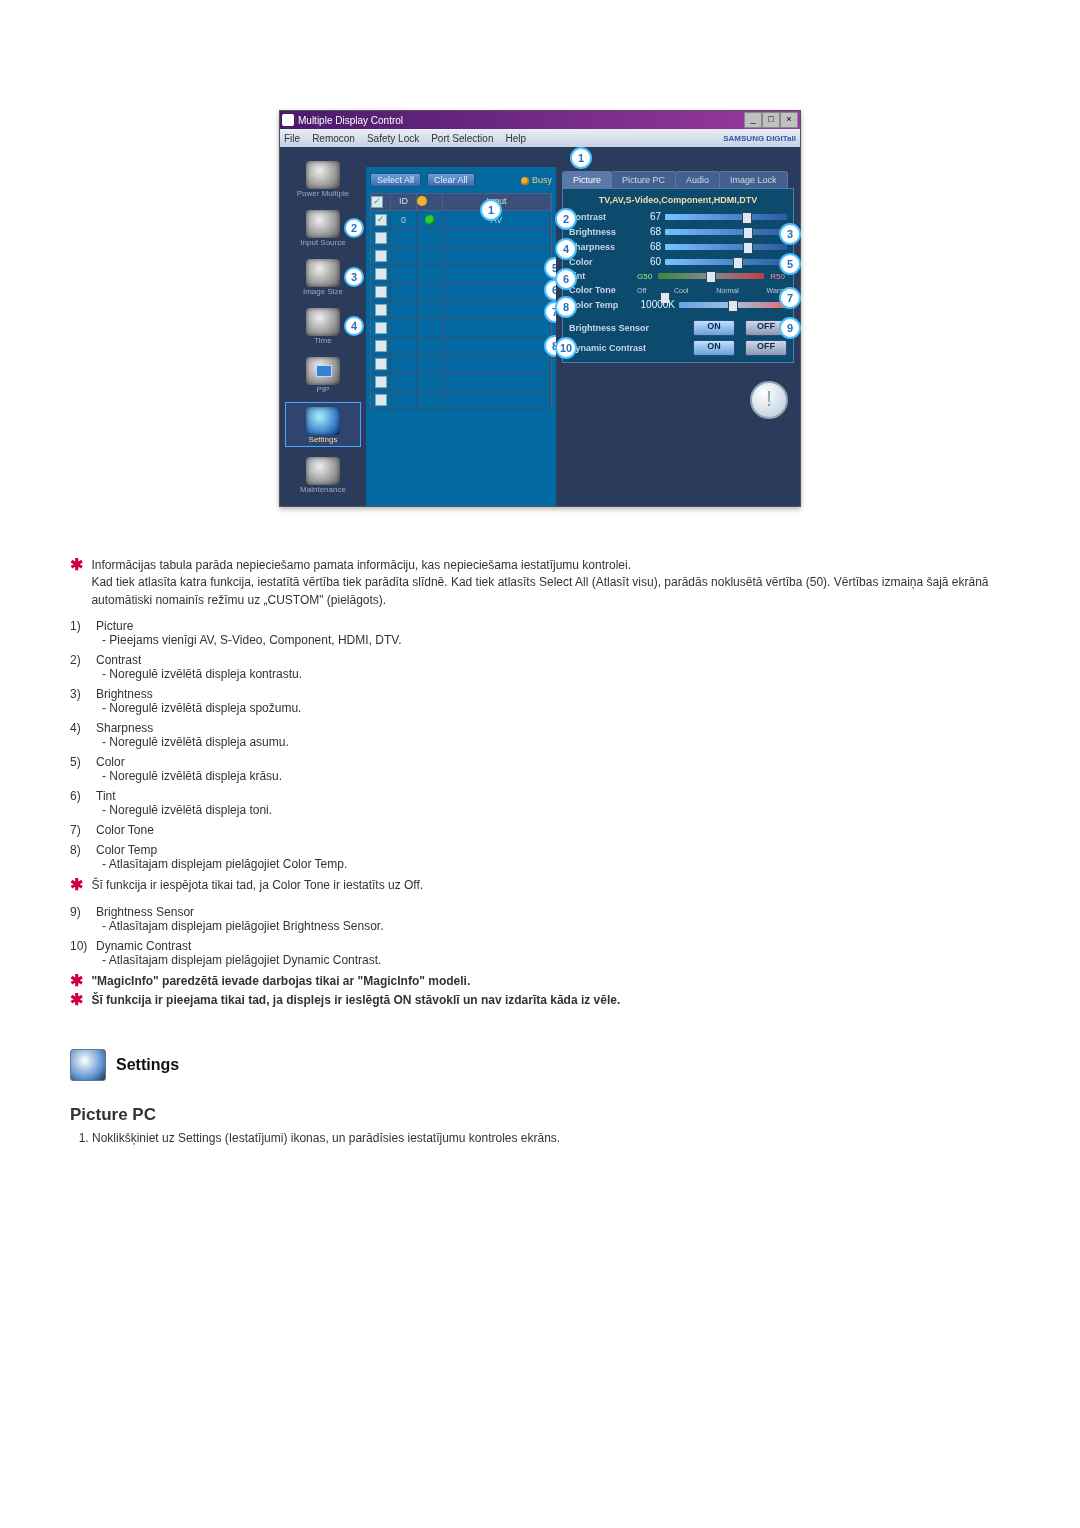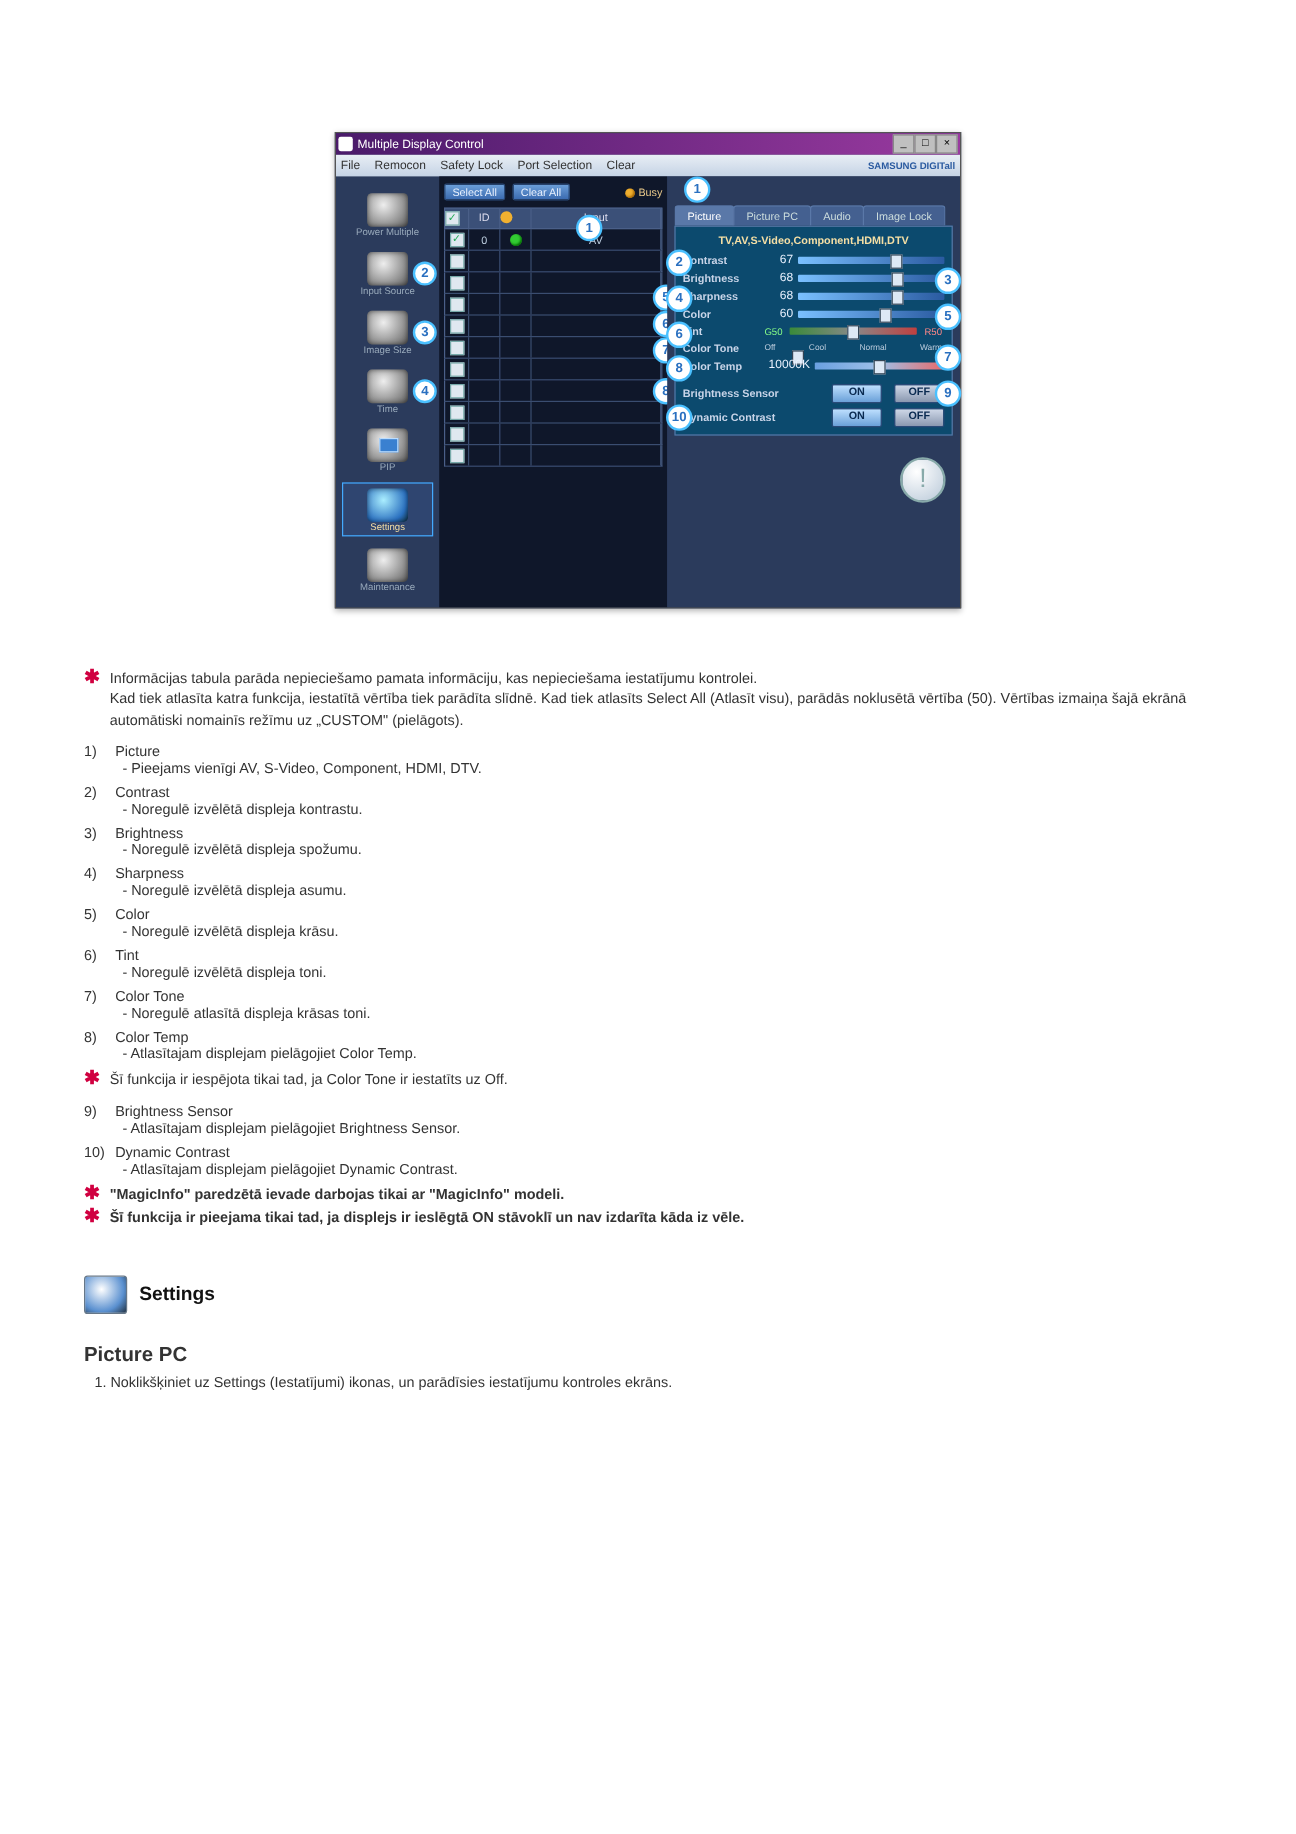--- a/index.html
+++ b/index.html
@@ -116,23 +116,24 @@
     background: #fff;
     color: #2a70c0;
     font-size: 11px;
     font-weight: bold;
     text-align: center;
     line-height: 16px;
   }
   
   .mid {
     width: 182px;
-    background: #0f172a;
+    background: #0369a1;
     padding: 6px 4px 4px 4px;
     position: relative;
+    margin-top: 20px;
   }
   .mid-top {
     display: flex;
     gap: 6px;
     align-items: center;
     margin-bottom: 6px;
   }
   .mid-btn {
     font-size: 9px;
     background: linear-gradient(#6b9ed8,#3b6bb0);
@@ -353,21 +354,21 @@
         <div class="win-btn">_</div>
         <div class="win-btn">□</div>
         <div class="win-btn">×</div>
       </div>
     </div>
     <div class="menubar">
       <span>File</span>
       <span>Remocon</span>
       <span>Safety Lock</span>
       <span>Port Selection</span>
-      <span>Clear</span>
+      <span>Help</span>
       <span class="brand">SAMSUNG DIGITall</span>
     </div>
     <div class="app-body">
 
       <div class="sidebar">
         <div class="side-item">
           <div class="side-icon"></div>
           <span>Power Multiple</span>
         </div>
         <div class="side-item">
@@ -622,21 +623,21 @@
     </div>
   </div>
 
   <ol class="defs" id="defs1">
       <li><span>Picture</span><span class="sub">- Pieejams vienīgi AV, S-Video, Component, HDMI, DTV.</span></li>
       <li><span>Contrast</span><span class="sub">- Noregulē izvēlētā displeja kontrastu.</span></li>
       <li><span>Brightness</span><span class="sub">- Noregulē izvēlētā displeja spožumu.</span></li>
       <li><span>Sharpness</span><span class="sub">- Noregulē izvēlētā displeja asumu.</span></li>
       <li><span>Color</span><span class="sub">- Noregulē izvēlētā displeja krāsu.</span></li>
       <li><span>Tint</span><span class="sub">- Noregulē izvēlētā displeja toni.</span></li>
-      <li><span>Color Tone</span><span class="sub">- Noregulē atlasītā displeja krāsas toni.</span></li>
+      <li><span>Color Tone</span></li>
       <li><span>Color Temp</span><span class="sub">- Atlasītajam displejam pielāgojiet Color Temp.</span></li>
     </ol>
 
   <div class="star-row">
     <span class="star">✱</span>
     <div class="doc-text">Šī funkcija ir iespējota tikai tad, ja Color Tone ir iestatīts uz Off.</div>
   </div>
 
   <ol class="defs" id="defs2" style="counter-reset:item 8;">
       <li><span>Brightness Sensor</span><span class="sub">- Atlasītajam displejam pielāgojiet Brightness Sensor.</span></li>

